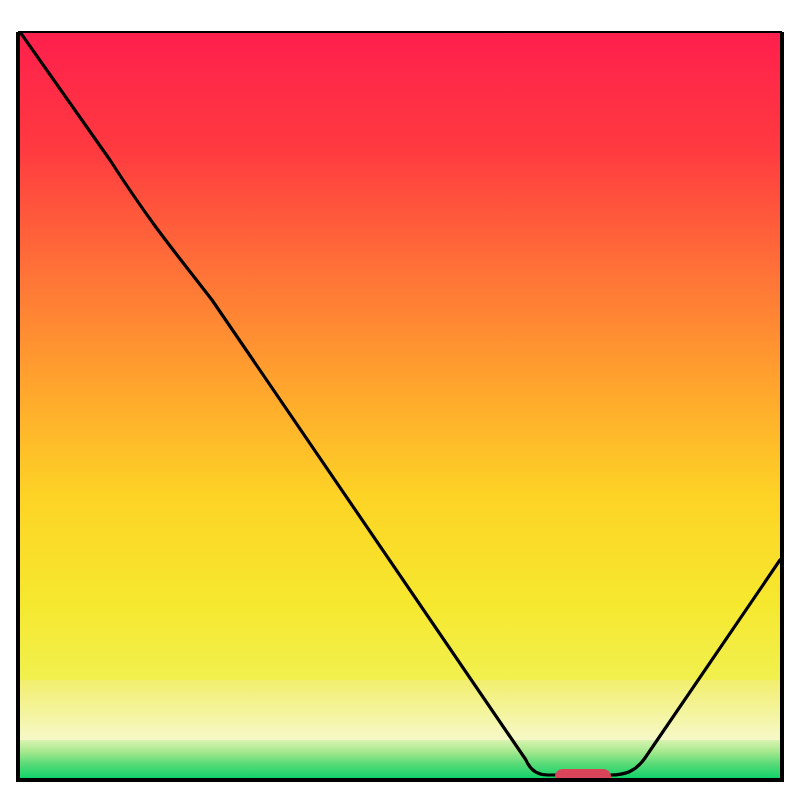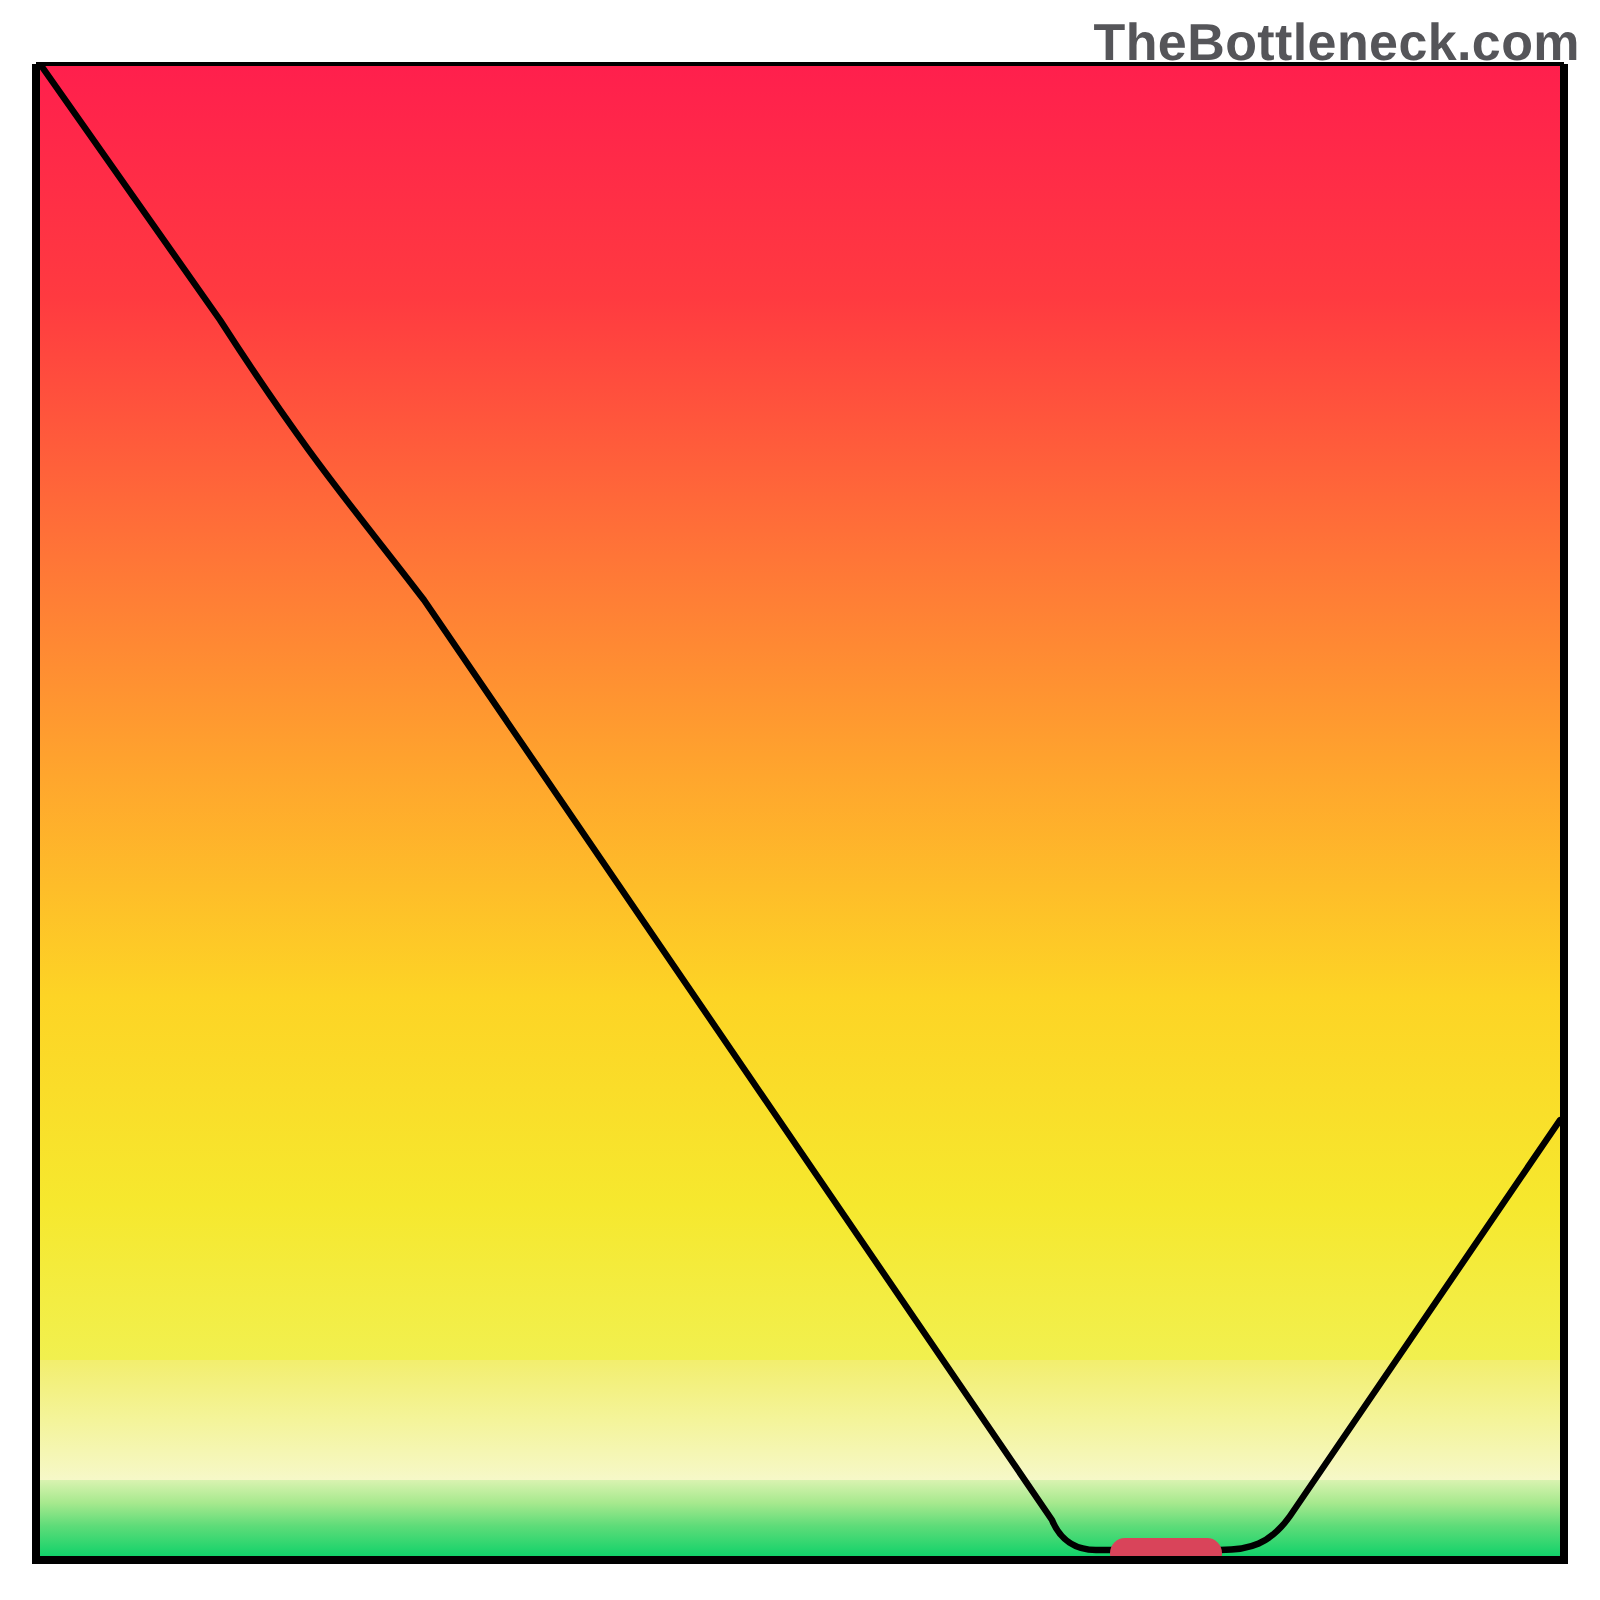--- a/index.html
+++ b/index.html
@@ -85,14 +85,13 @@
       <rect x="555" y="769" width="56" height="15" rx="7.5" ry="7.5" fill="#d9445a" stroke="none"></rect>
     </g>
 
     <rect x="18" y="30" width="764" height="750" fill="none" stroke="#000000" stroke-width="4"></rect>
 
     <rect x="16" y="28" width="768" height="4" fill="#ffffff"></rect>
 
     <line x1="18" y1="32" x2="782" y2="32" stroke="#000000" stroke-width="2"></line>
   </svg>
 
-  <div class="watermark">TheBottleneck.com</div>
 </div>
 
 </body></html>

